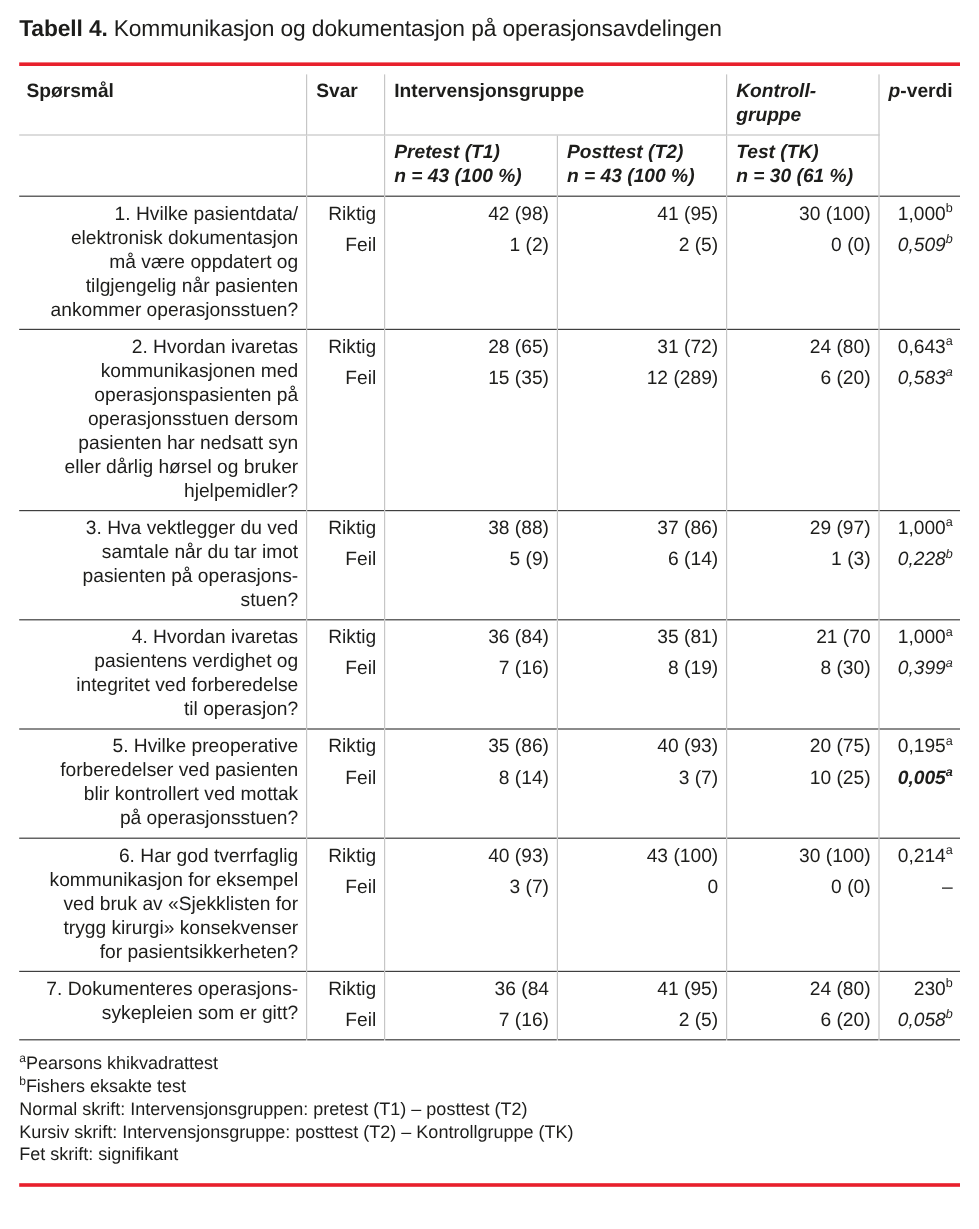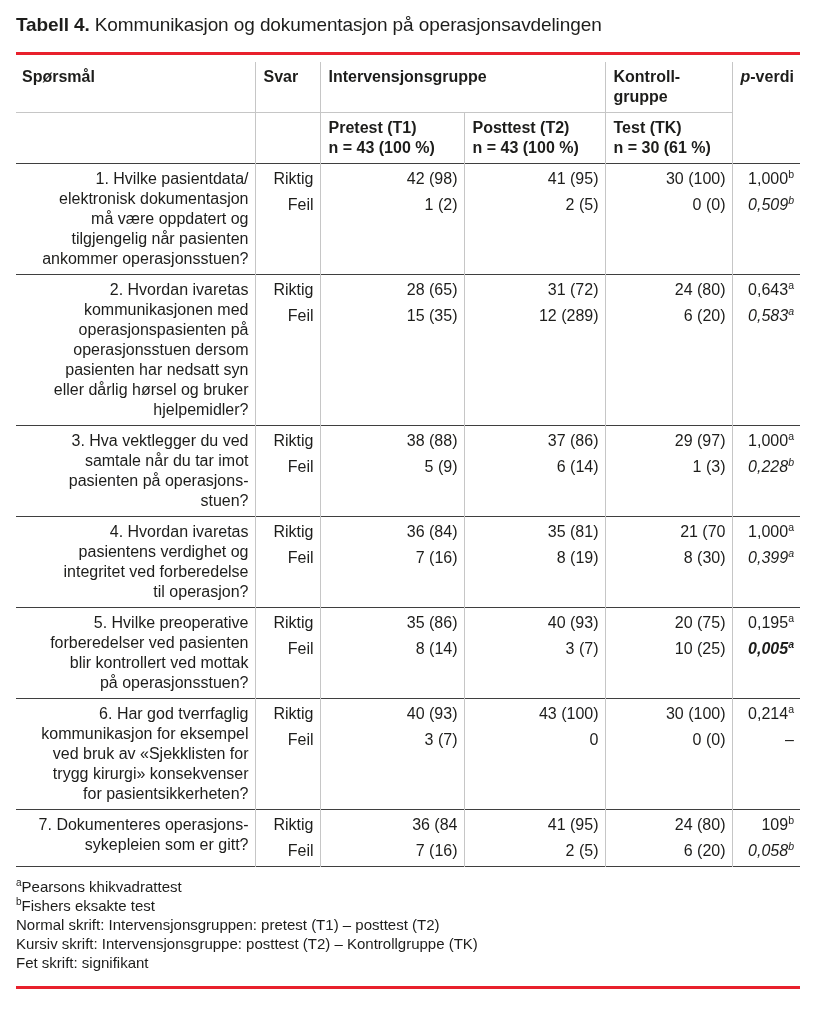--- a/index.html
+++ b/index.html
@@ -16,21 +16,21 @@
   .title b{margin-right:5px;}
   .rule{height:3px;background:var(--red);width:784px;}
   .rule-top{margin-top:14px;margin-bottom:7px;}
   .rule-bottom{margin-top:14px;}
   table{border-collapse:collapse;table-layout:fixed;width:784px;border-bottom:1px solid var(--dark);}
   col.c-q{width:239px;} col.c-svar{width:65px;} col.c-pre{width:144px;}
   col.c-post{width:141px;} col.c-test{width:127px;} col.c-p{width:68px;}
   th,td{vertical-align:top;text-align:left;padding:5px 6px 5px 8px;font-size:16px;line-height:20px;font-weight:400;}
   th{font-weight:700;}
   .q{padding-left:6px;white-space:pre-line;}
-  .pre{white-space:pre-line;}
+  .pre{white-space:pre-line;font-style:italic;}
   .vl{border-left:1px solid var(--light);}
   tr.hB th{border-top:1px solid var(--light);}
   tr.data-row td{border-top:1px solid var(--dark);text-align:right;}
   .bot{margin-top:6px;}
   .pitalic{font-style:italic;}
   .psig{font-weight:700;}
   sup{font-size:10.5px;line-height:0;vertical-align:super;}
   .footnotes{margin-top:10px;font-size:15px;line-height:19px;}
   .fn sup{font-size:10px;}
   i{font-style:italic;}
@@ -257,21 +257,21 @@
         </td>
         <td class="vl">
           <div class="top">41 (95)</div>
           <div class="bot">2 (5)</div>
         </td>
         <td class="vl">
           <div class="top">24 (80)</div>
           <div class="bot">6 (20)</div>
         </td>
         <td class="vl">
-          <div class="top"><span>109</span><sup>b</sup></div>
+          <div class="top"><span>230</span><sup>b</sup></div>
           <div class="bot pitalic"><span>0,058</span><sup>b</sup></div>
         </td>
       </tr>
 
     </tbody>
   </table>
 
   <div class="footnotes">
     <div class="fn"><sup>a</sup><span>Pearsons khikvadrattest</span></div>
     <div class="fn"><sup>b</sup><span>Fishers eksakte test</span></div>

